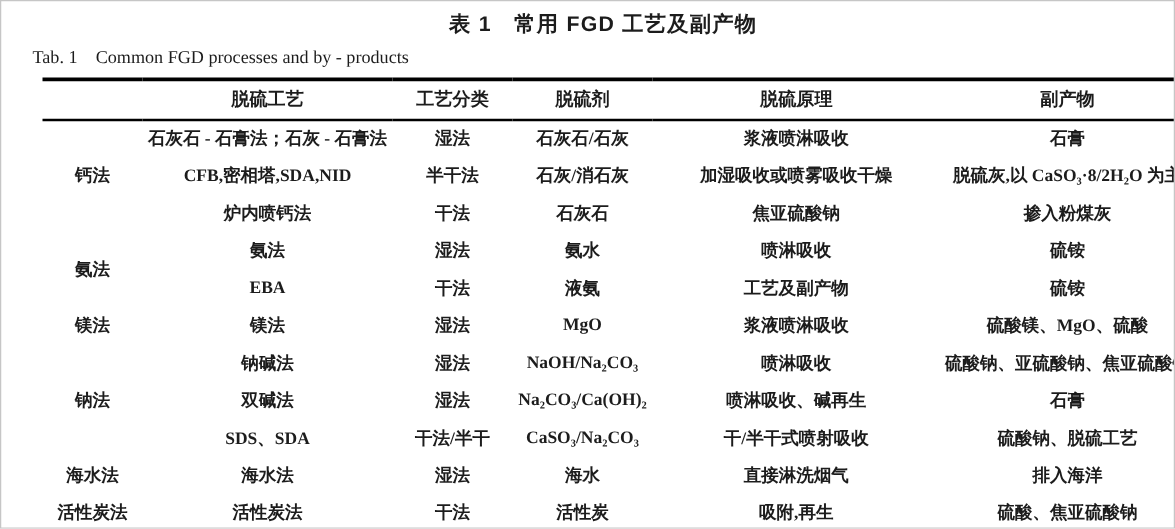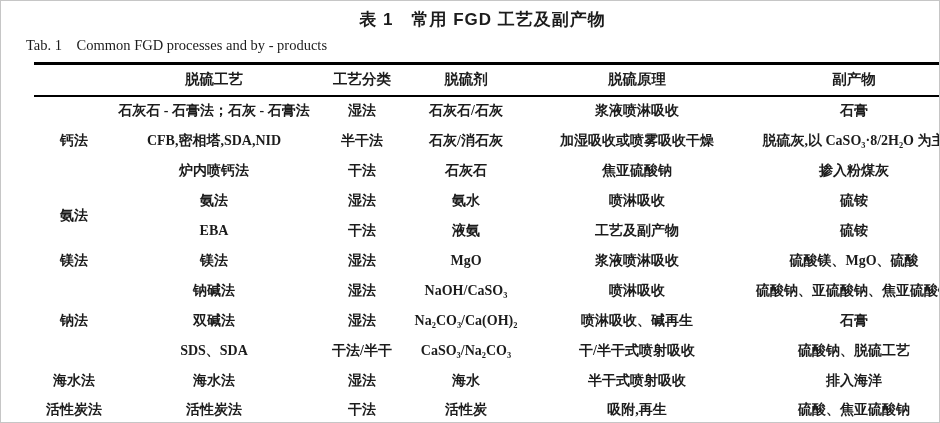--- a/index.html
+++ b/index.html
@@ -131,21 +131,21 @@
           <td>镁法</td>
           <td>湿法</td>
           <td>MgO</td>
           <td>浆液喷淋吸收</td>
           <td>硫酸镁、MgO、硫酸</td>
         </tr>
         <tr>
           <td rowspan="3">钠法</td>
           <td>钠碱法</td>
           <td>湿法</td>
-          <td>NaOH/CaSO₃</td>
+          <td>NaOH/Na₂CO₃</td>
           <td>喷淋吸收</td>
           <td>硫酸钠、亚硫酸钠、焦亚硫酸钠</td>
         </tr>
         <tr>
           <td>双碱法</td>
           <td>湿法</td>
           <td>Na₂CO₃/Ca(OH)₂</td>
           <td>喷淋吸收、碱再生</td>
           <td>石膏</td>
         </tr>
@@ -154,21 +154,21 @@
           <td>干法/半干</td>
           <td>CaSO₃/Na₂CO₃</td>
           <td>干/半干式喷射吸收</td>
           <td>硫酸钠、脱硫工艺</td>
         </tr>
         <tr>
           <td rowspan="1">海水法</td>
           <td>海水法</td>
           <td>湿法</td>
           <td>海水</td>
-          <td>半干式喷射吸收</td>
+          <td>直接淋洗烟气</td>
           <td>排入海洋</td>
         </tr>
         <tr>
           <td rowspan="1">活性炭法</td>
           <td>活性炭法</td>
           <td>干法</td>
           <td>活性炭</td>
           <td>吸附,再生</td>
           <td>硫酸、焦亚硫酸钠</td>
         </tr>

